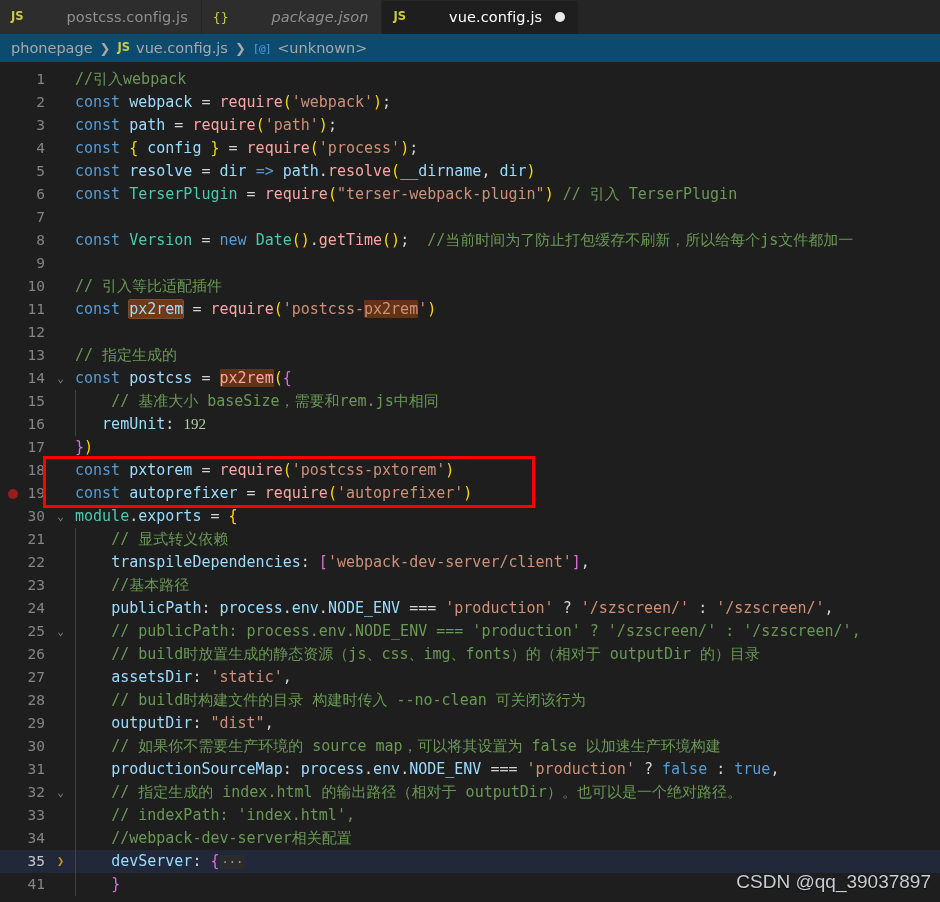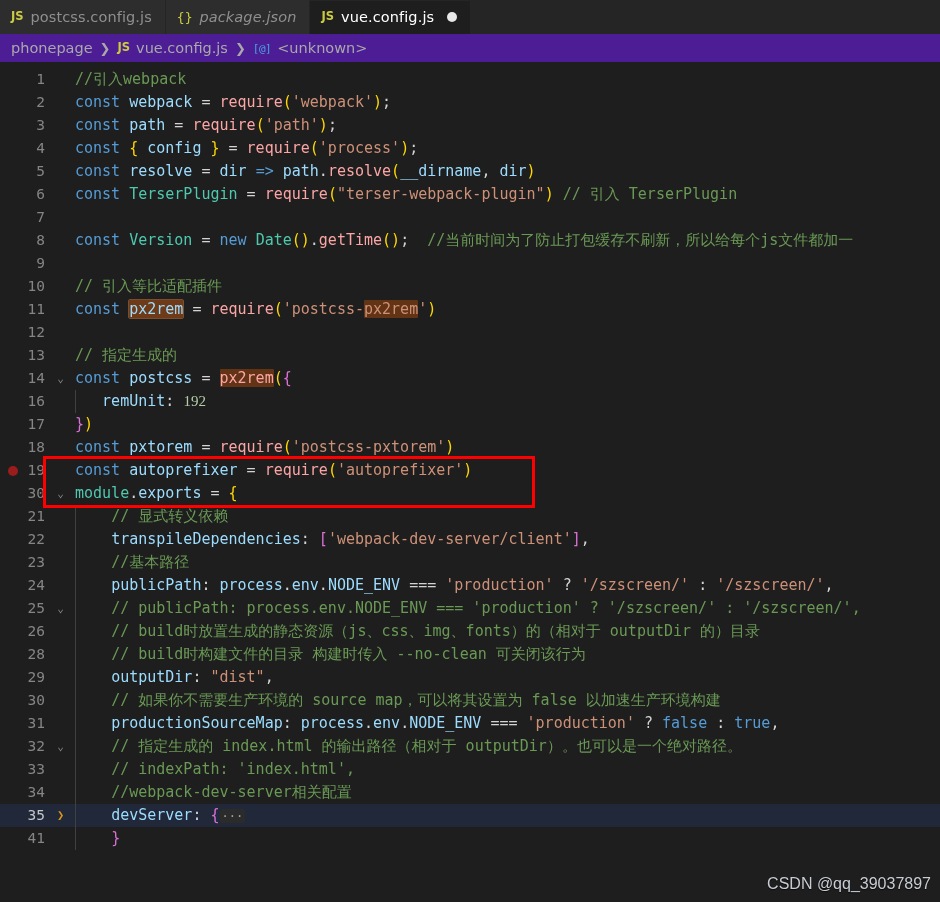--- a/index.html
+++ b/index.html
@@ -38,21 +38,21 @@
   }
   .tab.active {
     background: #1e1e1e;
     color: #ffffff;
   }
   .tab.active::before {
     content: "";
     position: absolute; left: 0; right: 0; top: 0; height: 1px;
     background: #252526;
   }
-  .tab .tlabel { font-size: 14.5px; letter-spacing: .1px; }
+  .tab .tlabel { font-size: 14.5px; letter-spacing: .1px; margin-left: 36px; }
   .tab.italic .tlabel { font-style: italic; }
   .tab-icon-js {
     color: #cbcb41;
     font-weight: bold;
     font-size: 11.5px;
     font-family: "DejaVu Sans", sans-serif;
     line-height: 1;
   }
   .tab-icon-json {
     color: #cbcb41;
@@ -67,21 +67,21 @@
   .tab-spacer { flex: 1; background: #252526; }
 
   
   .breadcrumb {
     height: 28px;
     flex: none;
     display: flex;
     align-items: center;
     padding-left: 11px;
     gap: 6px;
-    background: #4c1d95;
+    background: #0c4a6e;
     color: #a9a9a9;
     font-size: 14.5px;
     white-space: nowrap;
   }
   .crumb { display: flex; align-items: center; gap: 6px; }
   .crumb-sep { color: #a9a9a9; font-size: 13px; margin: 0 1px; }
   .crumb-js {
     color: #cbcb41; font-weight: bold; font-size: 11.5px; line-height: 1;
   }
   .crumb-sym {
@@ -173,21 +173,21 @@
     pointer-events: none;
     z-index: 20;
   }
 
   
   .watermark {
     position: absolute;
     right: 9px;
     bottom: 9px;
     color: #c8cdd4;
-    font-size: 16px;
+    font-size: 19px;
     font-family: "Liberation Sans", sans-serif;
     z-index: 30;
     text-shadow: 0 1px 1px rgba(0,0,0,.7);
   }
 </style>
 </head>
 <body>
 
 <div class="app">
 
@@ -233,31 +233,33 @@
         <div class="row"><div class="gutter">5</div><div class="fold"></div><div class="content"><span class="t-key">const</span><span class="t-plain"> </span><span class="t-var">resolve</span><span class="t-op"> = </span><span class="t-var">dir</span><span class="t-plain"> </span><span class="t-key">=&gt;</span><span class="t-plain"> </span><span class="t-var">path</span><span class="t-plain">.</span><span class="t-fn">resolve</span><span class="t-par1">(</span><span class="t-var">__dirname</span><span class="t-plain">, </span><span class="t-var">dir</span><span class="t-par1">)</span></div></div>
         <div class="row"><div class="gutter">6</div><div class="fold"></div><div class="content"><span class="t-key">const</span><span class="t-plain"> </span><span class="t-cls">TerserPlugin</span><span class="t-op"> = </span><span class="t-fn">require</span><span class="t-par1">(</span><span class="t-str">"terser-webpack-plugin"</span><span class="t-par1">)</span><span class="t-plain"> </span><span class="t-cmt">// 引入 TerserPlugin</span></div></div>
         <div class="row"><div class="gutter">7</div><div class="fold"></div><div class="content"></div></div>
         <div class="row"><div class="gutter">8</div><div class="fold"></div><div class="content"><span class="t-key">const</span><span class="t-plain"> </span><span class="t-cls">Version</span><span class="t-op"> = </span><span class="t-key">new</span><span class="t-plain"> </span><span class="t-cls">Date</span><span class="t-par1">(</span><span class="t-par1">)</span><span class="t-plain">.</span><span class="t-fn">getTime</span><span class="t-par1">(</span><span class="t-par1">)</span><span class="t-plain">;</span><span class="t-plain">  </span><span class="t-cmt">//当前时间为了防止打包缓存不刷新，所以给每个js文件都加一</span></div></div>
         <div class="row"><div class="gutter">9</div><div class="fold"></div><div class="content"></div></div>
         <div class="row"><div class="gutter">10</div><div class="fold"></div><div class="content"><span class="t-cmt">// 引入等比适配插件</span></div></div>
         <div class="row"><div class="gutter">11</div><div class="fold"></div><div class="content"><span class="t-key">const</span><span class="t-plain"> </span><span class="t-var match-cur">px2rem</span><span class="t-op"> = </span><span class="t-fn">require</span><span class="t-par1">(</span><span class="t-str">'postcss-</span><span class="t-str match">px2rem</span><span class="t-str">'</span><span class="t-par1">)</span></div></div>
         <div class="row"><div class="gutter">12</div><div class="fold"></div><div class="content"></div></div>
         <div class="row"><div class="gutter">13</div><div class="fold"></div><div class="content"><span class="t-cmt">// 指定生成的</span></div></div>
         <div class="row"><div class="gutter">14</div><div class="fold open">⌄</div><div class="content"><span class="t-key">const</span><span class="t-plain"> </span><span class="t-var">postcss</span><span class="t-op"> = </span><span class="t-fn match">px2rem</span><span class="t-par1">(</span><span class="t-par2">{</span></div></div>
+        <div class="row"><div class="gutter">15</div><div class="fold"></div><div class="content"><span class="indent-guide" style="left: 6px;"></span><span class="t-plain">    </span><span class="t-cmt">// 基准大小 baseSize，需要和rem.js中相同</span></div></div>
         <div class="row"><div class="gutter">16</div><div class="fold"></div><div class="content"><span class="indent-guide" style="left: 6px;"></span><span class="t-plain">   </span><span class="t-var">remUnit</span><span class="t-plain">: </span><span class="t-num">192</span></div></div>
         <div class="row"><div class="gutter">17</div><div class="fold"></div><div class="content"><span class="t-par2">}</span><span class="t-par1">)</span></div></div>
         <div class="row"><div class="gutter">18</div><div class="fold"></div><div class="content"><span class="t-key">const</span><span class="t-plain"> </span><span class="t-var">pxtorem</span><span class="t-op"> = </span><span class="t-fn">require</span><span class="t-par1">(</span><span class="t-str">'postcss-pxtorem'</span><span class="t-par1">)</span></div></div>
         <div class="row"><div class="bp-dot"></div><div class="gutter">19</div><div class="fold"></div><div class="content"><span class="t-key">const</span><span class="t-plain"> </span><span class="t-var">autoprefixer</span><span class="t-op"> = </span><span class="t-fn">require</span><span class="t-par1">(</span><span class="t-str">'autoprefixer'</span><span class="t-par1">)</span></div></div>
         <div class="row"><div class="gutter">30</div><div class="fold open">⌄</div><div class="content"><span class="t-cls">module</span><span class="t-plain">.</span><span class="t-var">exports</span><span class="t-op"> = </span><span class="t-par1">{</span></div></div>
         <div class="row"><div class="gutter">21</div><div class="fold"></div><div class="content"><span class="indent-guide" style="left: 6px;"></span><span class="t-plain">    </span><span class="t-cmt">// 显式转义依赖</span></div></div>
         <div class="row"><div class="gutter">22</div><div class="fold"></div><div class="content"><span class="indent-guide" style="left: 6px;"></span><span class="t-plain">    </span><span class="t-var">transpileDependencies</span><span class="t-plain">: </span><span class="t-par2">[</span><span class="t-str">'webpack-dev-server/client'</span><span class="t-par2">]</span><span class="t-plain">,</span></div></div>
         <div class="row"><div class="gutter">23</div><div class="fold"></div><div class="content"><span class="indent-guide" style="left: 6px;"></span><span class="t-plain">    </span><span class="t-cmt">//基本路径</span></div></div>
         <div class="row"><div class="gutter">24</div><div class="fold"></div><div class="content"><span class="indent-guide" style="left: 6px;"></span><span class="t-plain">    </span><span class="t-var">publicPath</span><span class="t-plain">: </span><span class="t-var">process</span><span class="t-plain">.</span><span class="t-var">env</span><span class="t-plain">.</span><span class="t-var">NODE_ENV</span><span class="t-op"> === </span><span class="t-str">'production'</span><span class="t-op"> ? </span><span class="t-str">'/szscreen/'</span><span class="t-op"> : </span><span class="t-str">'/szscreen/'</span><span class="t-plain">,</span></div></div>
         <div class="row"><div class="gutter">25</div><div class="fold open">⌄</div><div class="content"><span class="indent-guide" style="left: 6px;"></span><span class="t-plain">    </span><span class="t-cmt">// publicPath: process.env.NODE_ENV === 'production' ? '/szscreen/' : '/szscreen/',</span></div></div>
         <div class="row"><div class="gutter">26</div><div class="fold"></div><div class="content"><span class="indent-guide" style="left: 6px;"></span><span class="t-plain">    </span><span class="t-cmt">// build时放置生成的静态资源（js、css、img、fonts）的（相对于 outputDir 的）目录</span></div></div>
+        <div class="row"><div class="gutter">27</div><div class="fold"></div><div class="content"><span class="indent-guide" style="left: 6px;"></span><span class="t-plain">    </span><span class="t-var">assetsDir</span><span class="t-plain">: </span><span class="t-str">'static'</span><span class="t-plain">,</span></div></div>
         <div class="row"><div class="gutter">28</div><div class="fold"></div><div class="content"><span class="indent-guide" style="left: 6px;"></span><span class="t-plain">    </span><span class="t-cmt">// build时构建文件的目录 构建时传入 --no-clean 可关闭该行为</span></div></div>
         <div class="row"><div class="gutter">29</div><div class="fold"></div><div class="content"><span class="indent-guide" style="left: 6px;"></span><span class="t-plain">    </span><span class="t-var">outputDir</span><span class="t-plain">: </span><span class="t-str">"dist"</span><span class="t-plain">,</span></div></div>
         <div class="row"><div class="gutter">30</div><div class="fold"></div><div class="content"><span class="indent-guide" style="left: 6px;"></span><span class="t-plain">    </span><span class="t-cmt">// 如果你不需要生产环境的 source map，可以将其设置为 false 以加速生产环境构建</span></div></div>
         <div class="row"><div class="gutter">31</div><div class="fold"></div><div class="content"><span class="indent-guide" style="left: 6px;"></span><span class="t-plain">    </span><span class="t-var">productionSourceMap</span><span class="t-plain">: </span><span class="t-var">process</span><span class="t-plain">.</span><span class="t-var">env</span><span class="t-plain">.</span><span class="t-var">NODE_ENV</span><span class="t-op"> === </span><span class="t-str">'production'</span><span class="t-op"> ? </span><span class="t-key">false</span><span class="t-op"> : </span><span class="t-key">true</span><span class="t-plain">,</span></div></div>
         <div class="row"><div class="gutter">32</div><div class="fold open">⌄</div><div class="content"><span class="indent-guide" style="left: 6px;"></span><span class="t-plain">    </span><span class="t-cmt">// 指定生成的 index.html 的输出路径（相对于 outputDir）。也可以是一个绝对路径。</span></div></div>
         <div class="row"><div class="gutter">33</div><div class="fold"></div><div class="content"><span class="indent-guide" style="left: 6px;"></span><span class="t-plain">    </span><span class="t-cmt">// indexPath: 'index.html',</span></div></div>
         <div class="row"><div class="gutter">34</div><div class="fold"></div><div class="content"><span class="indent-guide" style="left: 6px;"></span><span class="t-plain">    </span><span class="t-cmt">//webpack-dev-server相关配置</span></div></div>
         <div class="row active-line"><div class="gutter">35</div><div class="fold closed">❯</div><div class="content"><span class="indent-guide" style="left: 6px;"></span><span class="t-plain">    </span><span class="t-var">devServer</span><span class="t-plain">: </span><span class="t-par2">{</span><span class="fold-dots">···</span></div></div>
         <div class="row"><div class="gutter">41</div><div class="fold"></div><div class="content"><span class="indent-guide" style="left: 6px;"></span><span class="t-plain">    </span><span class="t-par2">}</span></div></div>
       </div>

